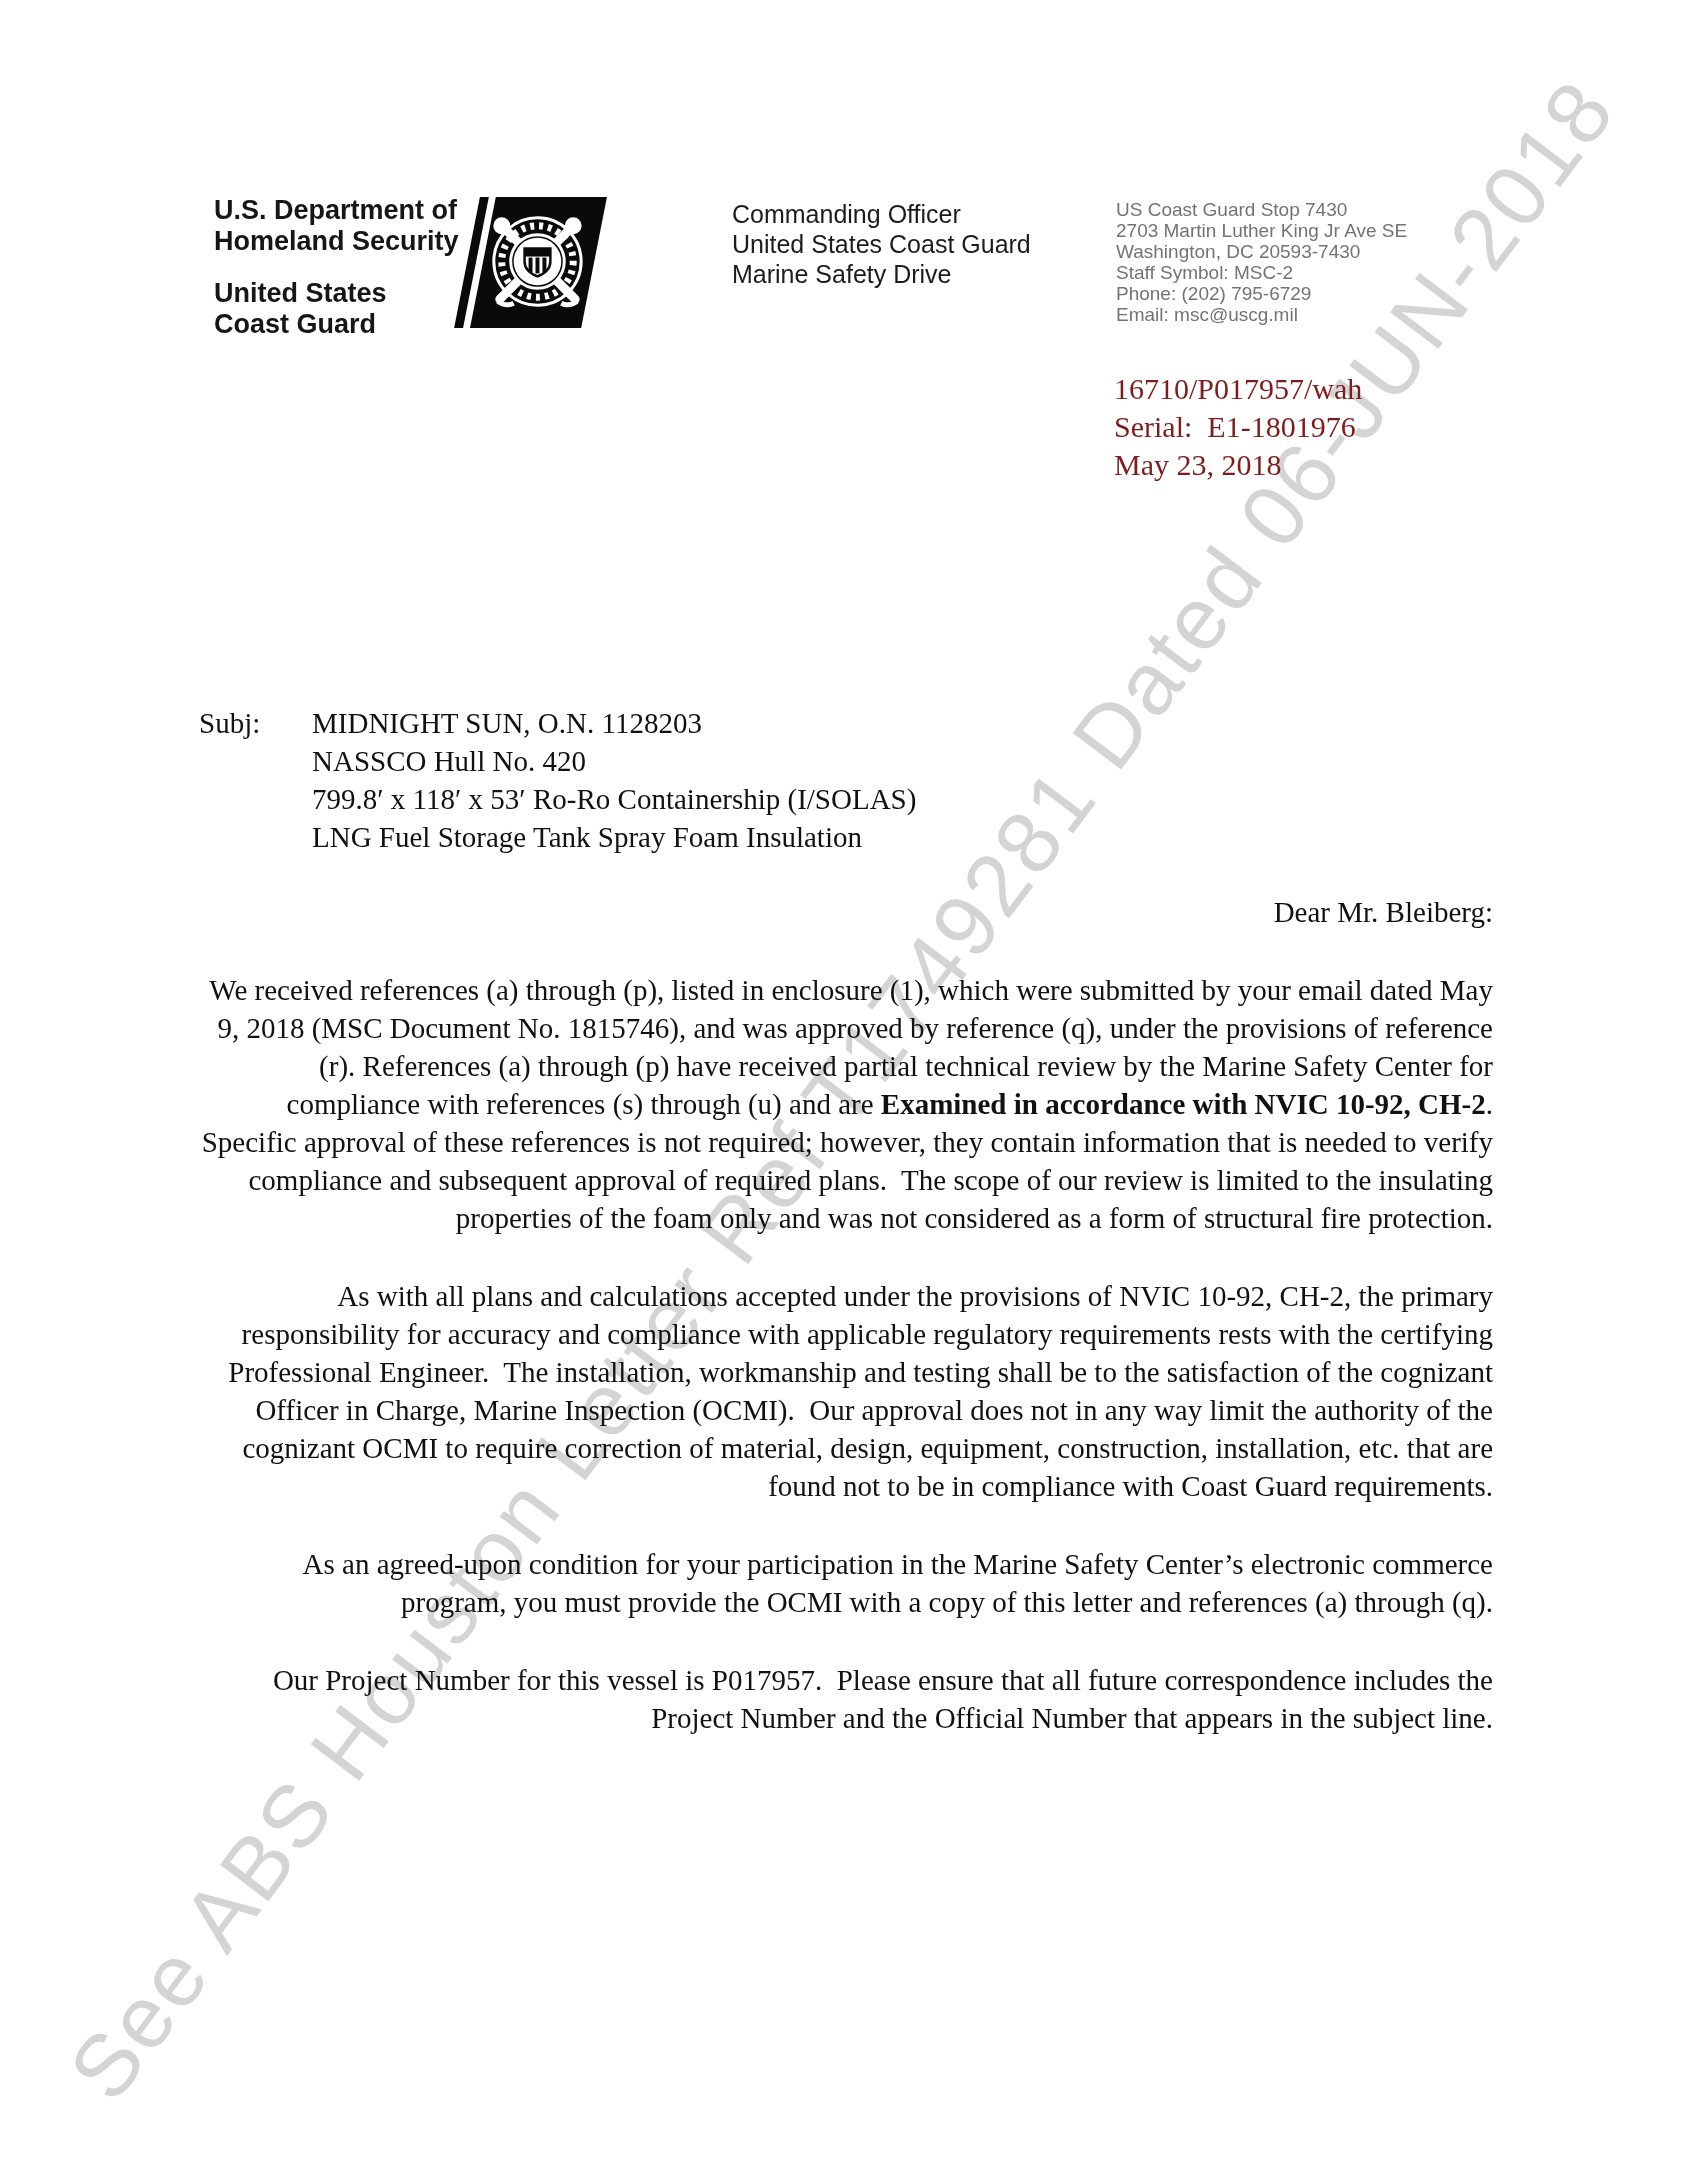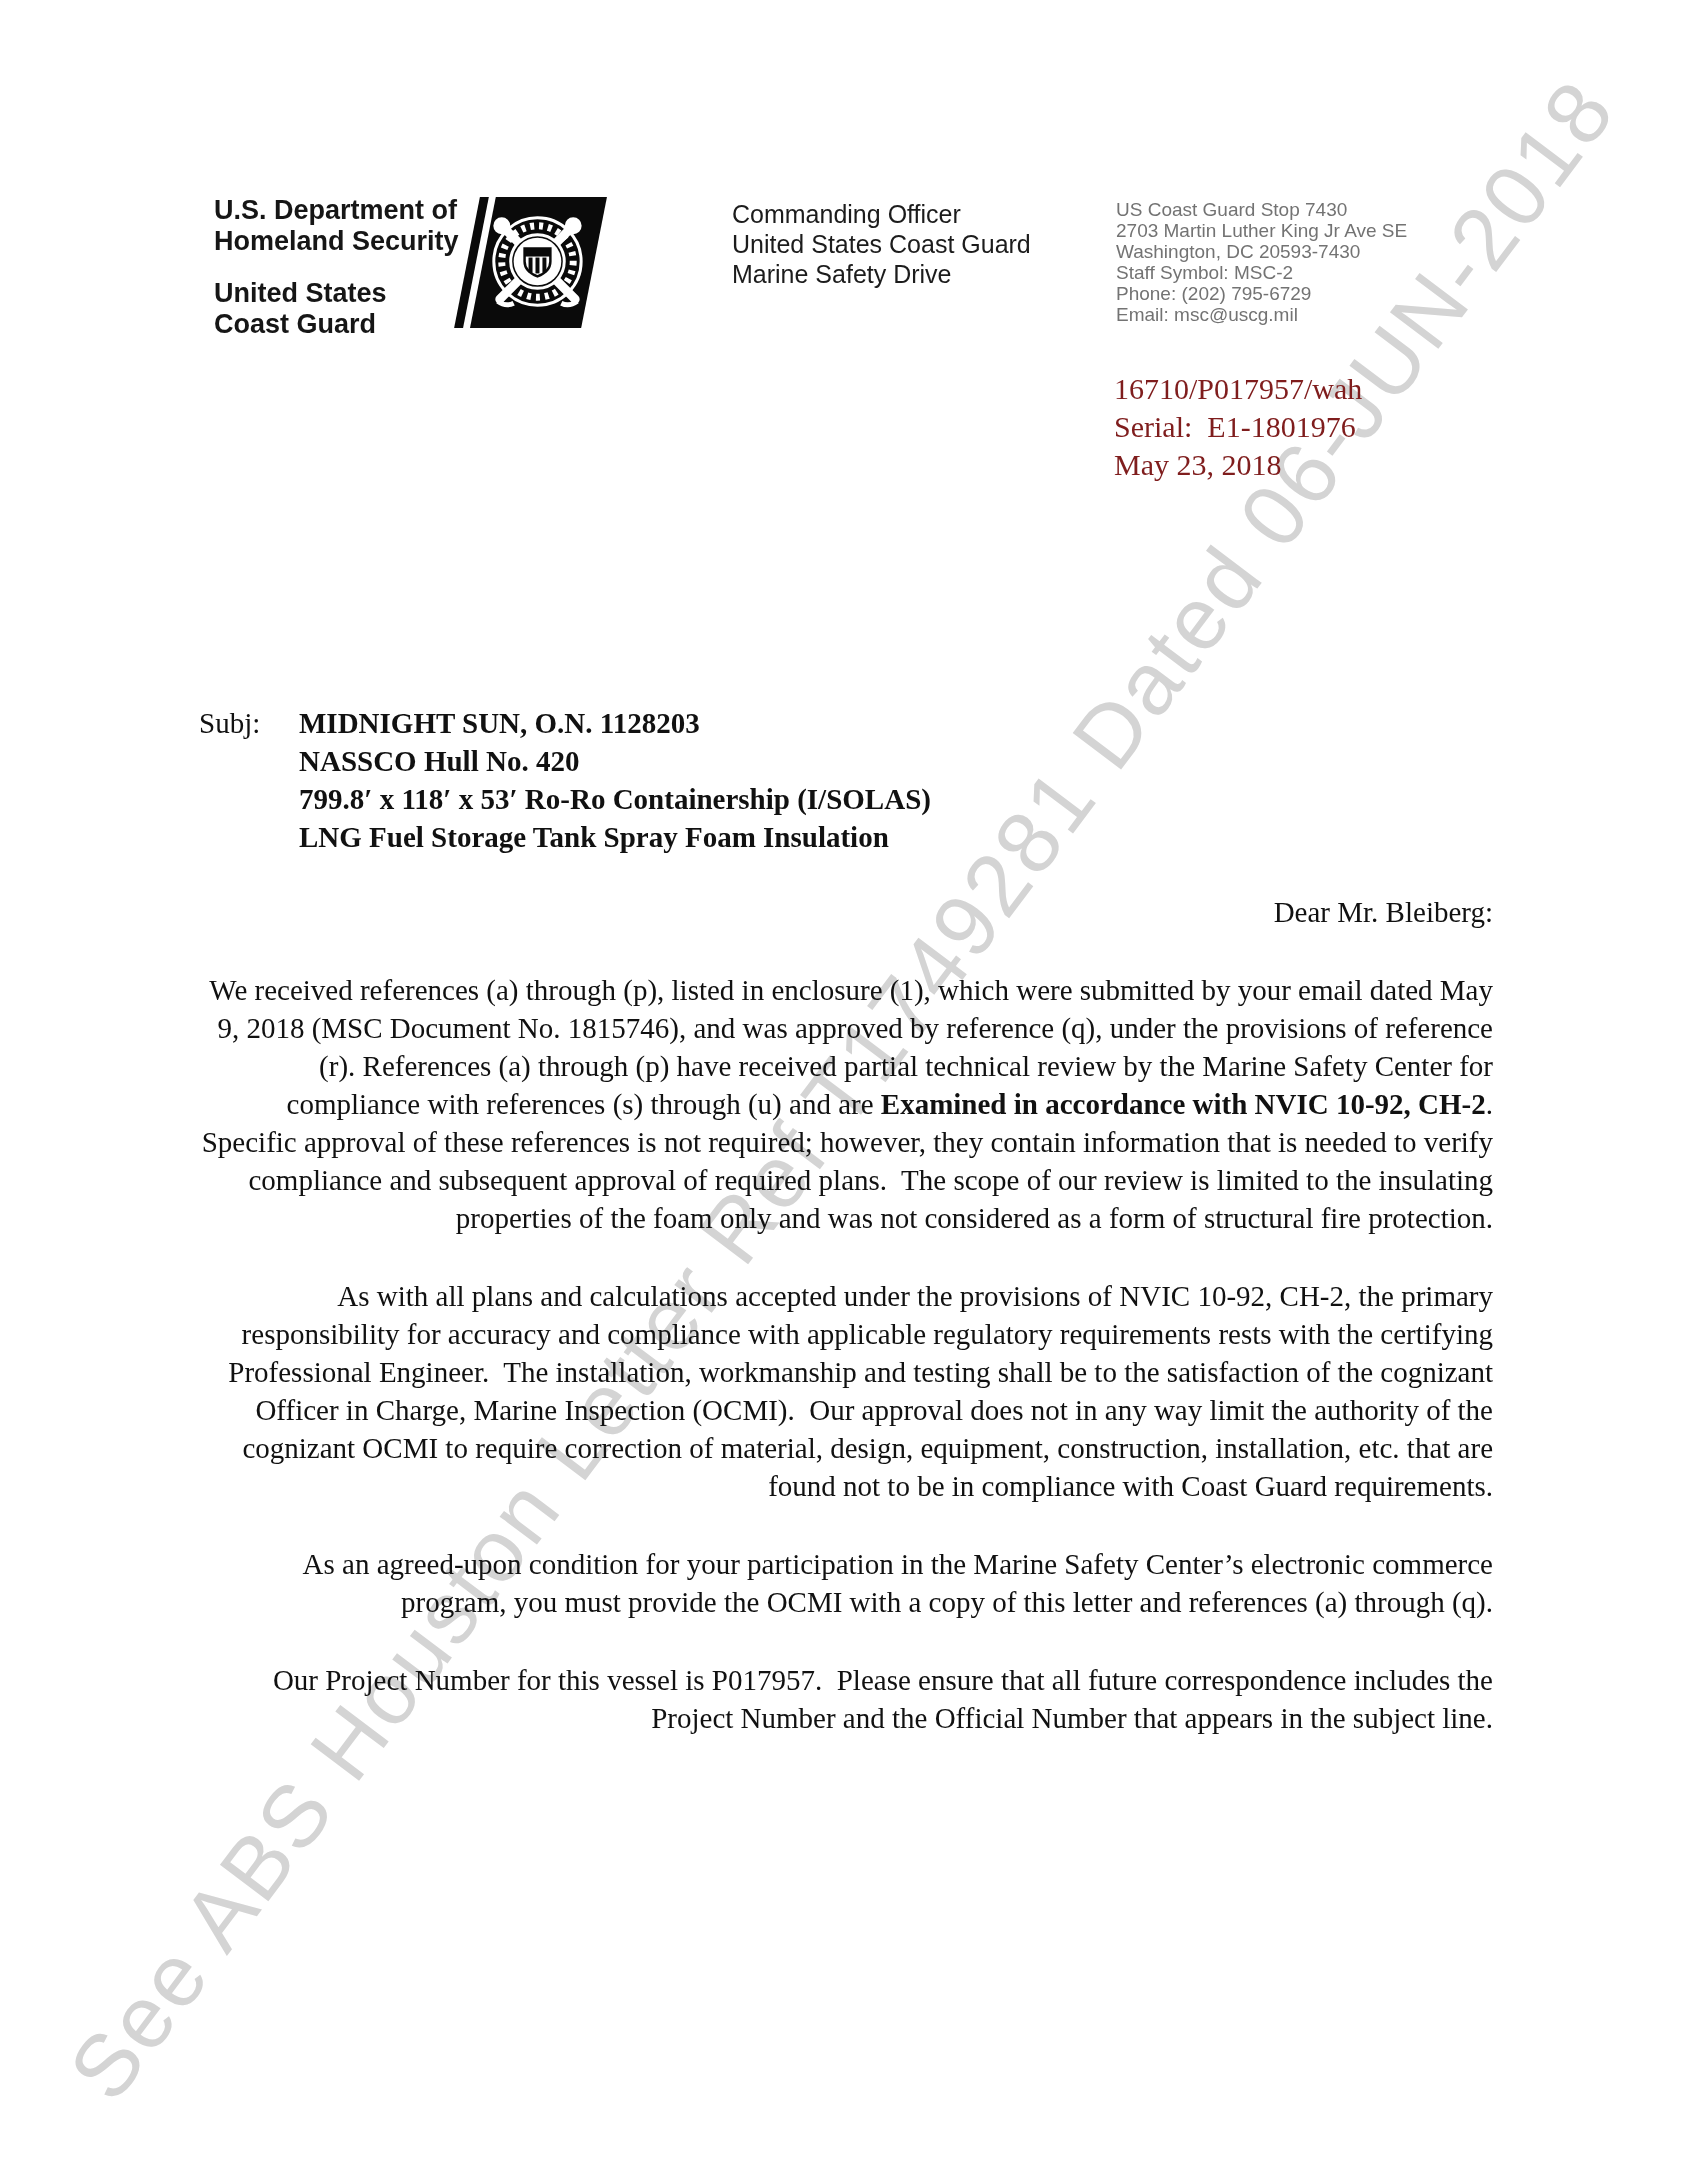--- a/index.html
+++ b/index.html
@@ -54,21 +54,21 @@
     left:1114px;top:370px;
     font-size:30px;line-height:38px;color:#7f1d1d;
   }
 
   .recipient{
     left:199px;top:476px;
     font-size:29px;line-height:39px;
   }
 
   .subject-label{left:199px;top:704px;font-size:29px;line-height:38px;}
-  .subject-lines{left:299px;top:704px;font-size:29px;line-height:38px;font-weight:bold;}
+  .subject-lines{left:312px;top:704px;font-size:29px;line-height:38px;}
 
   .letter-body{
     left:199px;top:893px;width:1294px;
     font-size:29px;line-height:38px;
     text-align:right;
   }
   .letter-body p{margin:0 0 40px 0;}
   .letter-body .b{font-weight:bold;}
 </style>
 </head>

